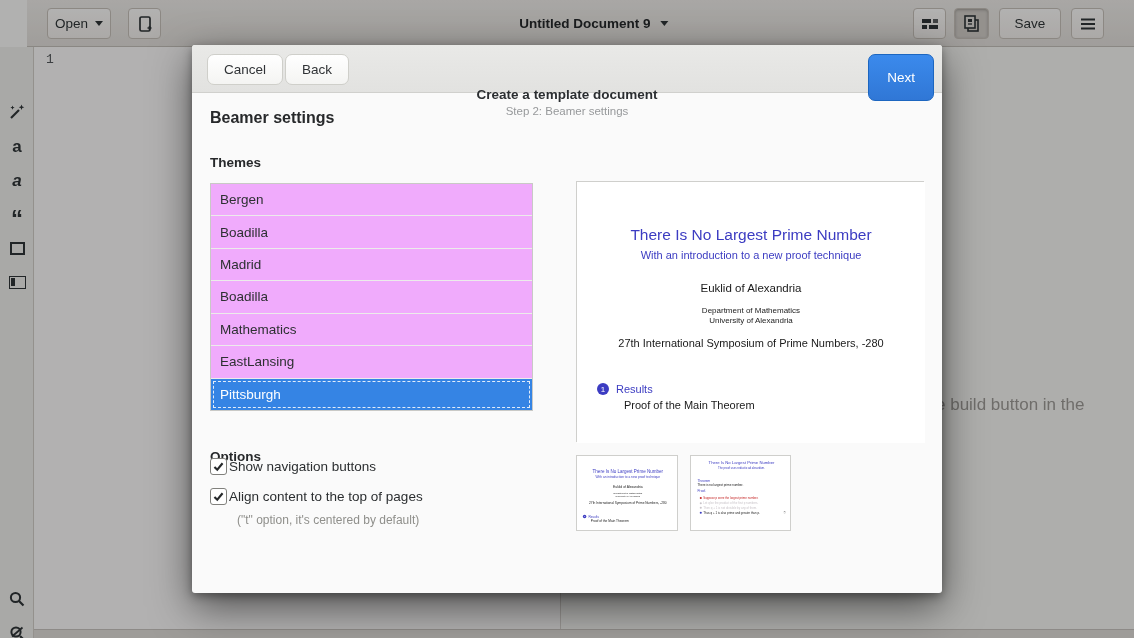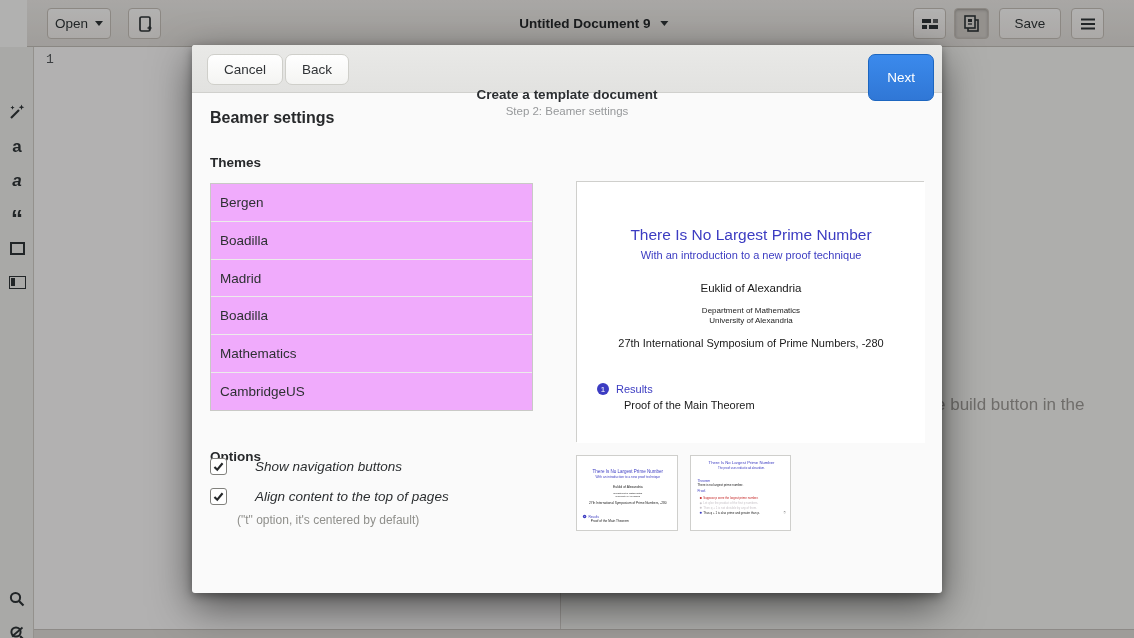--- a/index.html
+++ b/index.html
@@ -62,21 +62,21 @@
   .themes-label { top:62px; }
   .options-label { top:356px; }
 
   .theme-list { position:absolute; left:18px; top:90px; width:323px; height:228px; background:#f0abfc;
     border:1px solid #c9c9c6; display:flex; flex-direction:column; }
   .theme-row { flex:1; display:flex; align-items:center; padding-left:9px; font-size:13.5px; color:#2d3032;
     border-bottom:1px solid #ececea; cursor:default; }
   .theme-row:last-child { border-bottom:none; }
   .theme-row.selected { background:#3584e4; color:#ffffff; outline:1px dashed rgba(255,255,255,.85); outline-offset:-3px; }
 
-  .opt-row { position:absolute; left:18px; display:flex; align-items:center; gap:28px;font-style:italic; }
+  .opt-row { position:absolute; left:18px; display:flex; align-items:center; gap:2px; }
   .opt-row1 { top:365px; }
   .opt-row2 { top:395px; }
   .cbx { width:17px; height:17px; background:#ffffff; border:1px solid #80807c; border-radius:3px;
     display:flex; align-items:center; justify-content:center; }
   .opt-label { font-size:13.5px; color:#2b2e30; }
   .opt-note { position:absolute; left:45px; top:420px; font-size:12px; color:#8f8f8b; }
 
   .preview { position:absolute; left:384px; top:88px; width:348px; height:261px; background:#ffffff;
     border:1px solid #cfcfcc; }
   .slide { position:relative; width:348px; height:261px; background:#ffffff; }
@@ -250,21 +250,24 @@
       <div class="theme-row">
           <span>Madrid</span>
         </div>
       <div class="theme-row">
           <span>Boadilla</span>
         </div>
       <div class="theme-row">
           <span>Mathematics</span>
         </div>
       <div class="theme-row">
-          <span>CambridgeUS</span>
+          <span>EastLansing</span>
+        </div>
+      <div class="theme-row selected">
+          <span>Pittsburgh</span>
         </div>
     </div>
 
     <div class="h-sec options-label">Options</div>
 
     <div class="opt-row opt-row1">
       <span class="cbx">
         <span>
           <svg width="13" height="13" viewBox="0 0 16 16">
               <path d="M3 8.5l3.5 3.5L13 4" fill="none" stroke="#26292b" stroke-width="2.6"></path>

